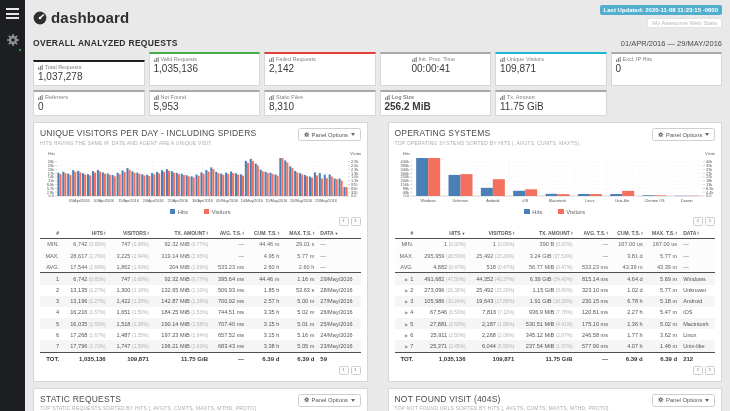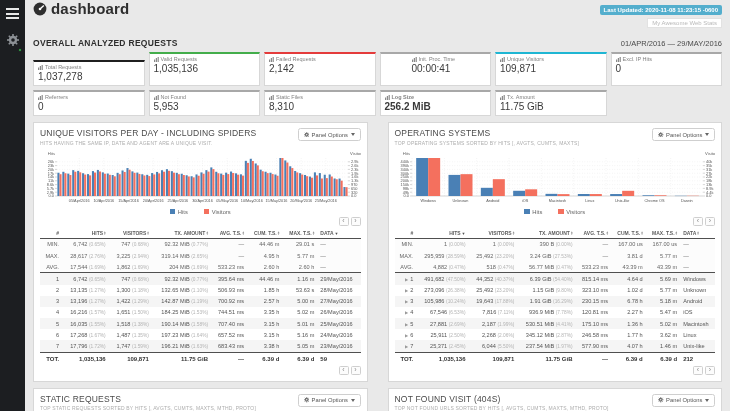--- a/index.html
+++ b/index.html
@@ -7,21 +7,21 @@
               font-family:"Liberation Sans", sans-serif; }
   
   .sidebar { position:absolute; left:0; top:0; width:25px; height:411px; background:#1c1e21; z-index:5; }
   .hamburger { width:13px; margin:8px auto 0; cursor:pointer; }
   .hamburger i { display:block; height:2px; background:#e8e8e8; margin:0 0 2.5px; }
   .side-gear { position:relative; width:14px; margin:14px auto 0; }
   .side-gear .dot { position:absolute; right:-2px; bottom:-1px; width:4px; height:4px; border-radius:50%; background:#37c54f; border:0.5px solid #1c1e21;}
   
   .main { position:absolute; left:25px; top:0; width:705px; height:411px; padding:0 8px; }
   .topbar { position:relative; height:36px; background:transparent; }
-  .brand { display:flex; align-items:center; gap:4px; padding-top:0; font-size:15px; font-weight:bold; color:#2e2e2e; letter-spacing:0.2px;}
+  .brand { display:flex; align-items:center; gap:4px; padding-top:9px; font-size:15px; font-weight:bold; color:#2e2e2e; letter-spacing:0.2px;}
   .badge-updated { position:absolute; right:0; top:5px; background:#53aecd; color:#fff; font-size:6px; font-weight:bold; padding:2px 4px; border-radius:2px; }
   .site-name { position:absolute; right:0; top:18px; font-size:6px; color:#b9b9b9; border:1px solid #e2e2e2; background:#fff; padding:1px 4px; }
   .section-row { display:flex; justify-content:space-between; align-items:flex-end; margin-top:2px; }
   .section-title { font-size:8.5px; font-weight:bold; color:#2f2f2f; letter-spacing:0.3px; }
   .date-range { font-size:7.5px; color:#4a4a4a; }
   
   .cards { display:grid; grid-template-columns:repeat(6,1fr); gap:4px; margin:4px 0 6px; }
   .card { background:#fff; border:1px solid #d7d7d7; border-top:2px solid #9f9f9f; padding:2px 4px 3px; min-height:25px;}
   .card-label { display:flex; align-items:center; gap:2px; font-size:5.5px; color:#828282; white-space:nowrap; overflow:hidden;}
   .card-value { font-size:10px; color:#3a3a3a; margin-top:1px; }

